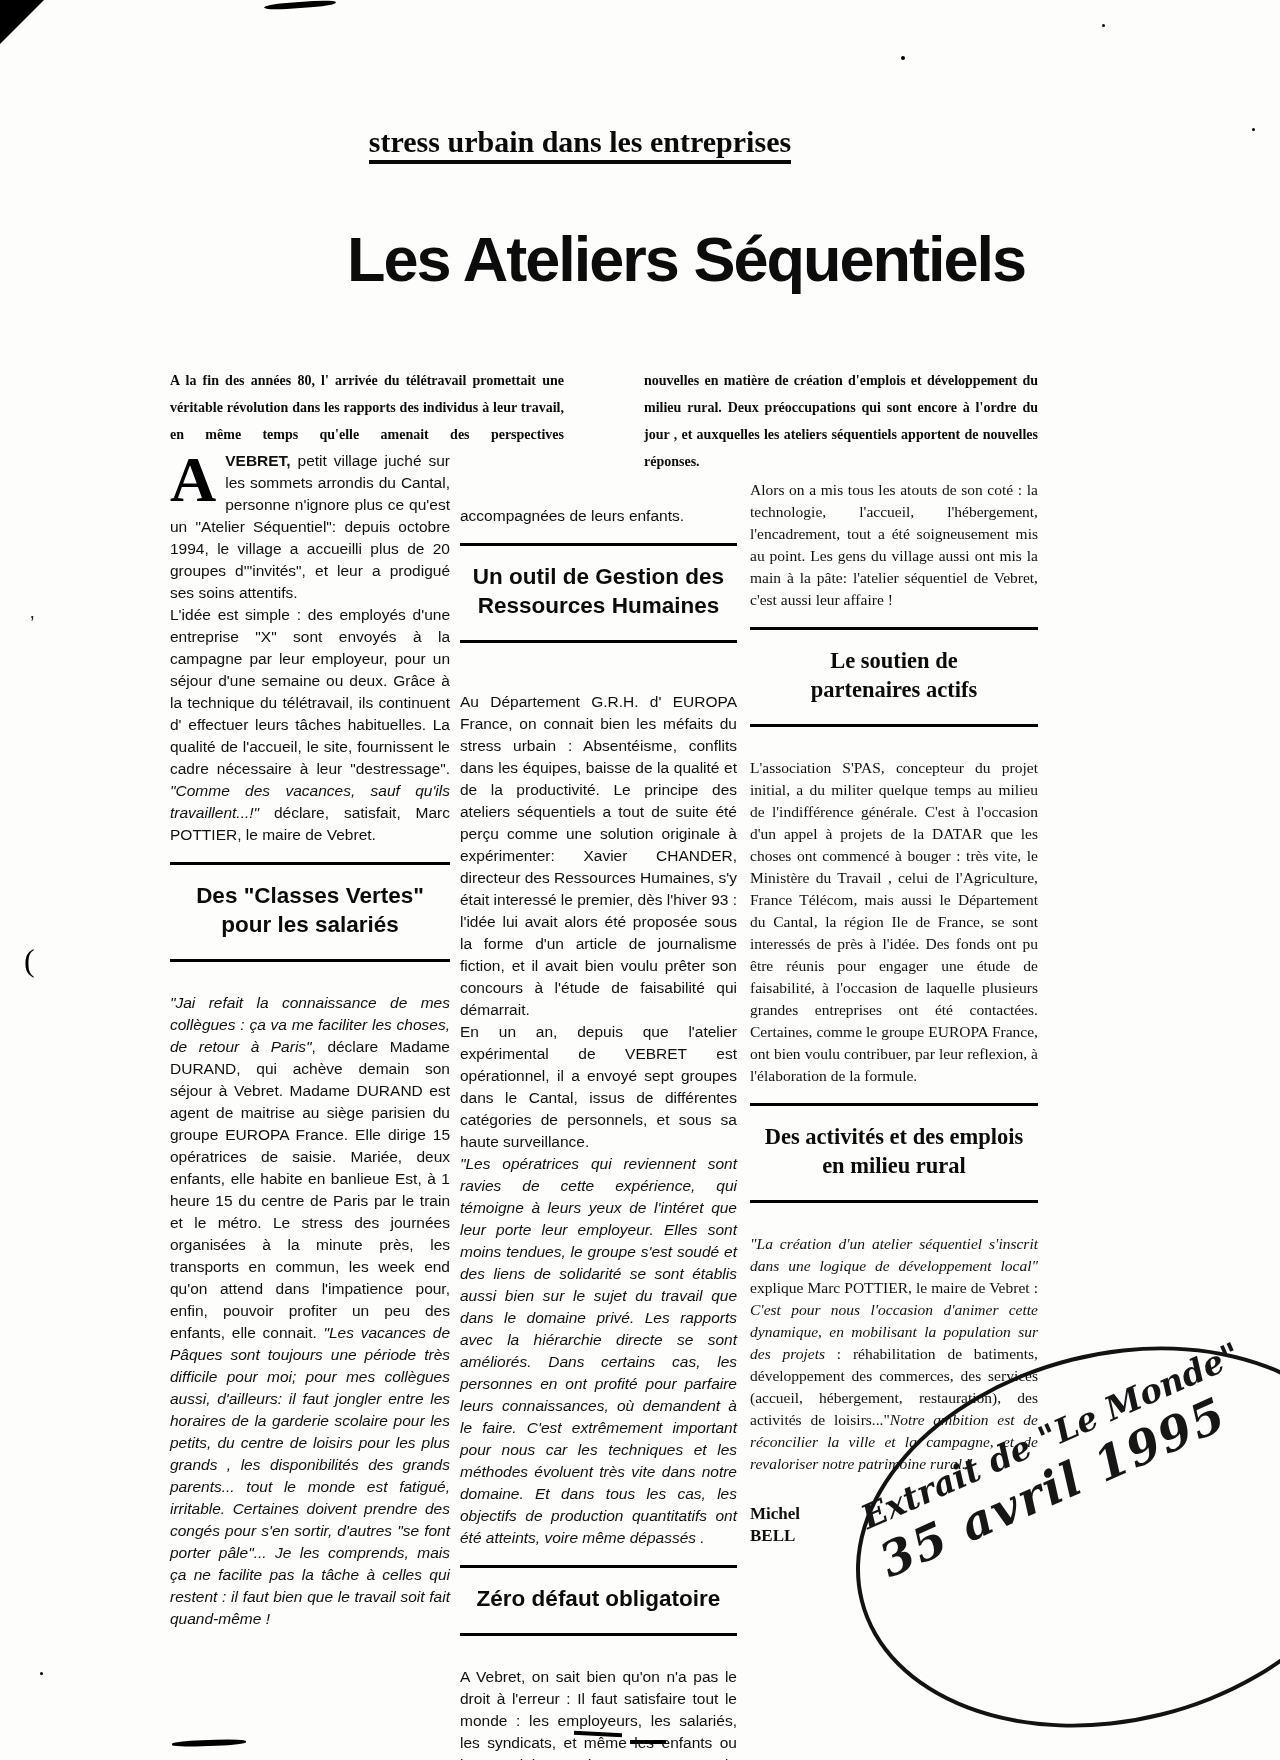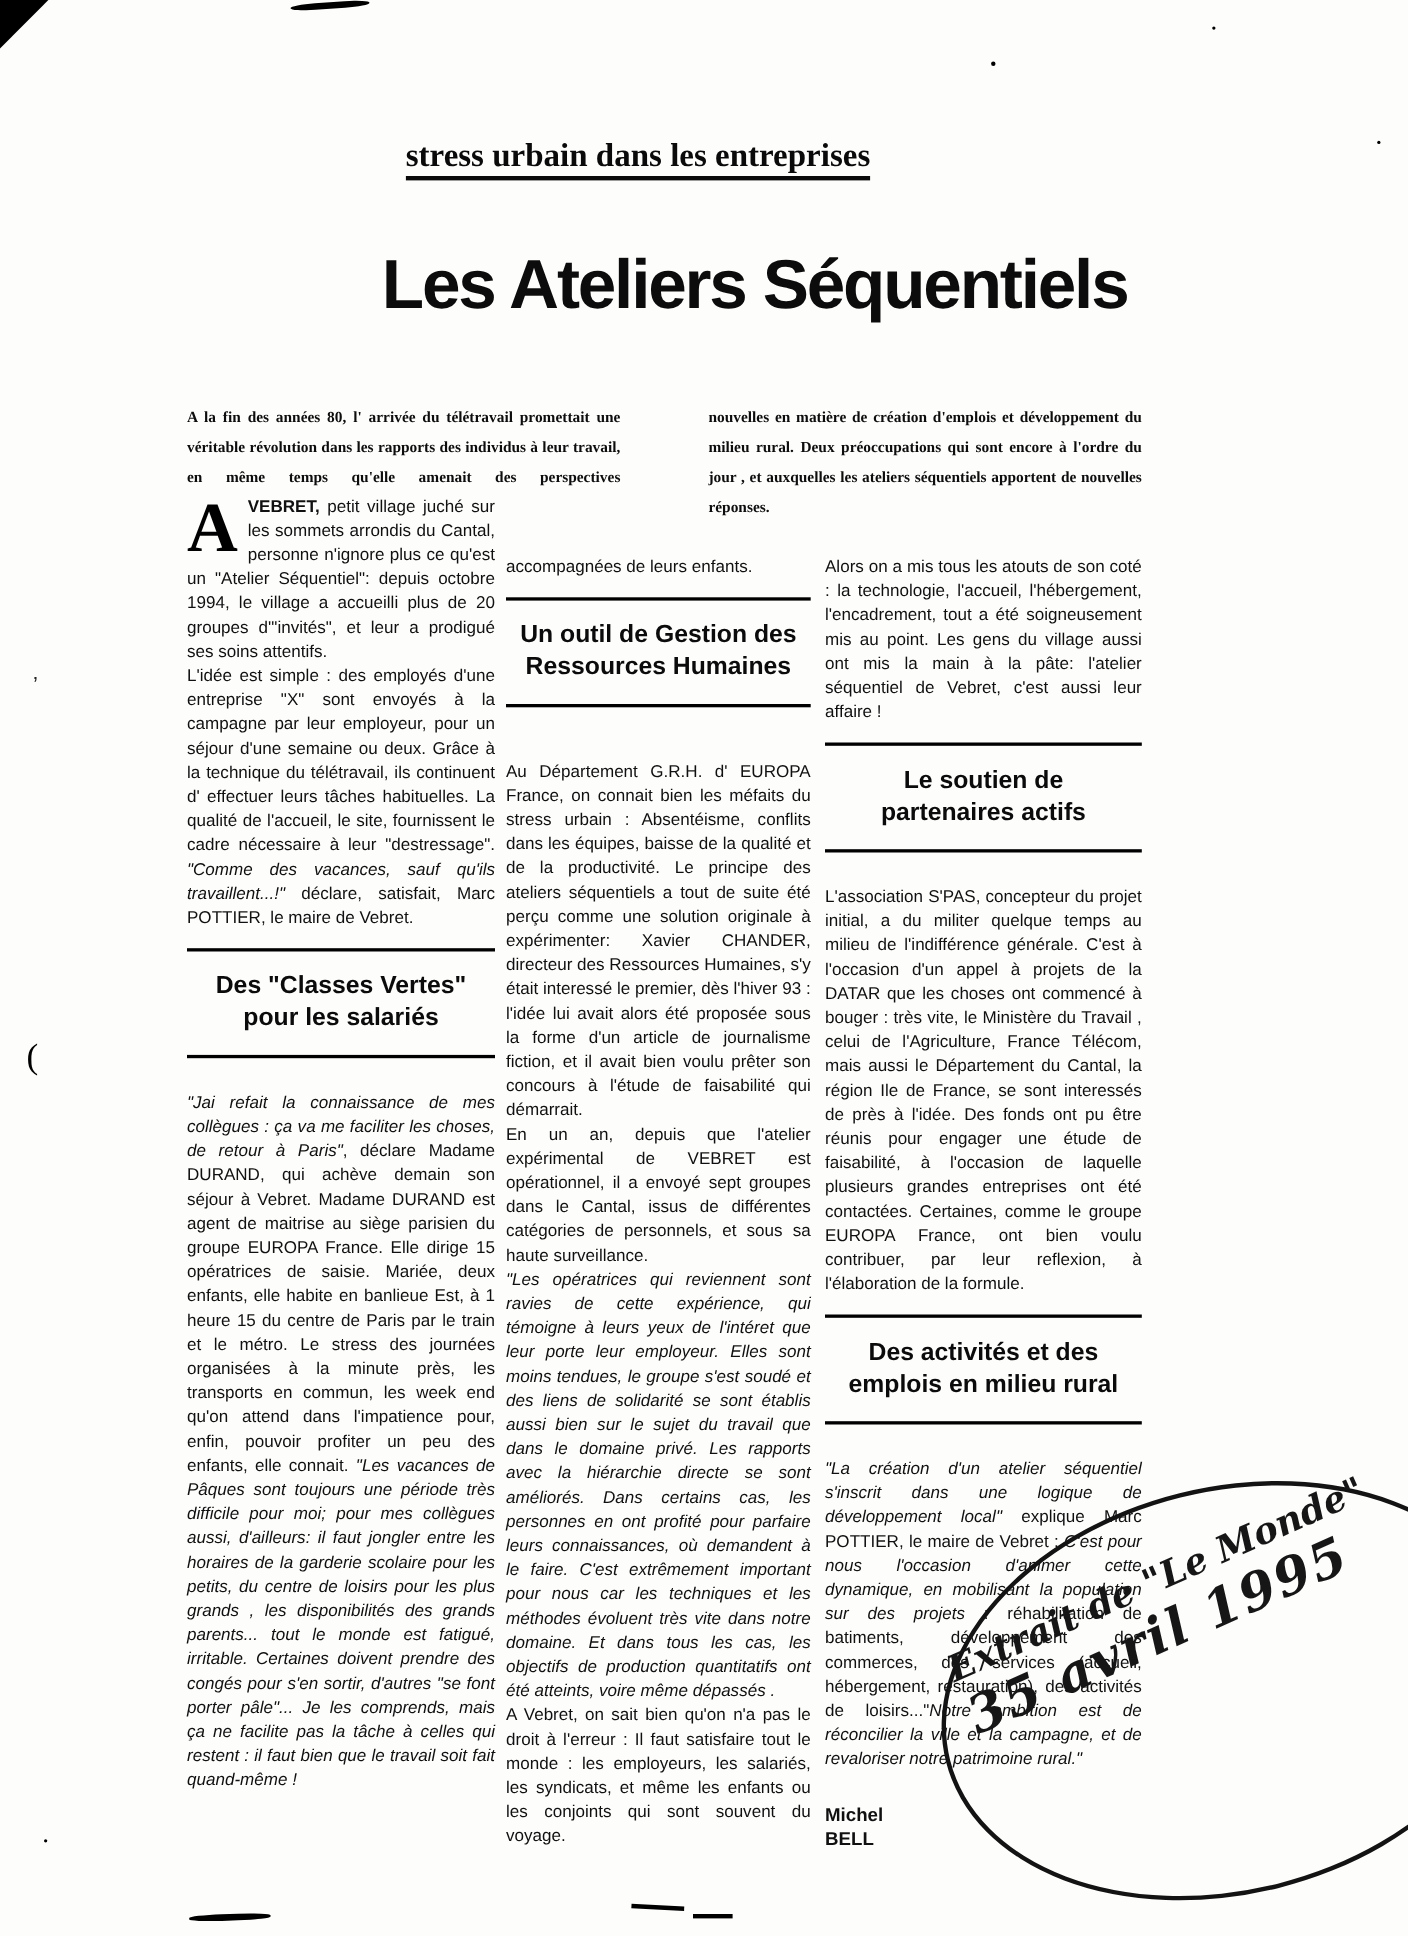--- a/index.html
+++ b/index.html
@@ -31,21 +31,21 @@
   }
   .intro-left { left:170px; }
   .intro-right { left:644px; }
   
   .col {
     position:absolute; font-size:15.5px; line-height:22px;
     text-align:justify; color:#101010;
   }
   .col1 { left:170px; width:280px; top:450px; }
   .col2 { left:460px; width:277px; top:505px; }
-  .col3 { left:750px; width:288px; top:505px; }
+  .col3 { left:750px; width:288px; top:479px;font-family:Liberation Serif, serif; }
   .body-p { margin:0; }
   .it { font-style:italic; }
   .bd { font-weight:bold; }
   .dropcap {
     float:left; font-family:"Liberation Serif", serif; font-weight:bold;
     font-size:64px; line-height:52px; margin:4px 9px 0 0; color:#000;
   }
   
   .sec { margin:16px 0 30px; }
   .sec .rule { height:3px; background:#000; }
@@ -136,20 +136,25 @@
   <section class="col col2">
     <p class="body-p">accompagnées de leurs enfants.</p>
     <div class="sec gap-lg">
       <div class="rule"></div>
       <h2>Un outil de Gestion des Ressources Humaines</h2>
       <div class="rule"></div>
     </div>
     <p class="body-p"><span>Au Département G.R.H. d' EUROPA France, on connait bien les méfaits du stress urbain :   Absentéisme, conflits dans les équipes, baisse de la qualité et de la productivité. Le principe des ateliers séquentiels a tout de suite été perçu comme une solution originale à expérimenter: Xavier CHANDER, directeur des Ressources Humaines, s'y était interessé le premier, dès l'hiver 93 : l'idée lui avait alors été proposée sous la forme d'un article de journalisme fiction, et il avait bien voulu prêter son concours à l'étude de faisabilité qui démarrait.</span></p>
     <p class="body-p"><span>En un an, depuis que l'atelier expérimental de VEBRET est opérationnel, il a envoyé sept groupes dans le Cantal, issus de différentes catégories de personnels, et sous sa haute surveillance.</span></p>
     <p class="body-p"><span class="it">"Les opératrices qui reviennent sont ravies de cette expérience, qui témoigne à leurs yeux de l'intéret que leur porte leur employeur. Elles sont moins tendues, le groupe s'est soudé et des liens de solidarité se sont établis aussi bien sur le sujet du travail que dans le domaine privé. Les rapports avec la hiérarchie directe se sont améliorés. Dans certains cas, les personnes en ont profité pour parfaire leurs connaissances, où demandent à le faire. C'est extrêmement important pour nous car les techniques et les méthodes évoluent très vite dans notre domaine. Et dans tous les cas,  les objectifs de production quantitatifs ont été atteints, voire même dépassés .</span></p>
+    <div class="sec">
+      <div class="rule"></div>
+      <h2>Zéro défaut obligatoire</h2>
+      <div class="rule"></div>
+    </div>
     <p class="body-p"><span>A Vebret, on sait bien qu'on n'a pas le droit à l'erreur : Il faut satisfaire tout le monde : les employeurs, les salariés, les syndicats, et même les enfants ou les conjoints qui sont souvent du voyage.</span></p>
   </section>
 
   <section class="col col3">
     <p class="body-p"><span>Alors on a mis tous les atouts de son coté : la technologie, l'accueil, l'hébergement, l'encadrement, tout a été soigneusement mis au point. Les gens du village aussi ont mis la main à la pâte: l'atelier séquentiel de Vebret, c'est aussi leur affaire !</span></p>
     <div class="sec">
       <div class="rule"></div>
       <h2 class="narrow">Le soutien de partenaires actifs</h2>
       <div class="rule"></div>
     </div>

